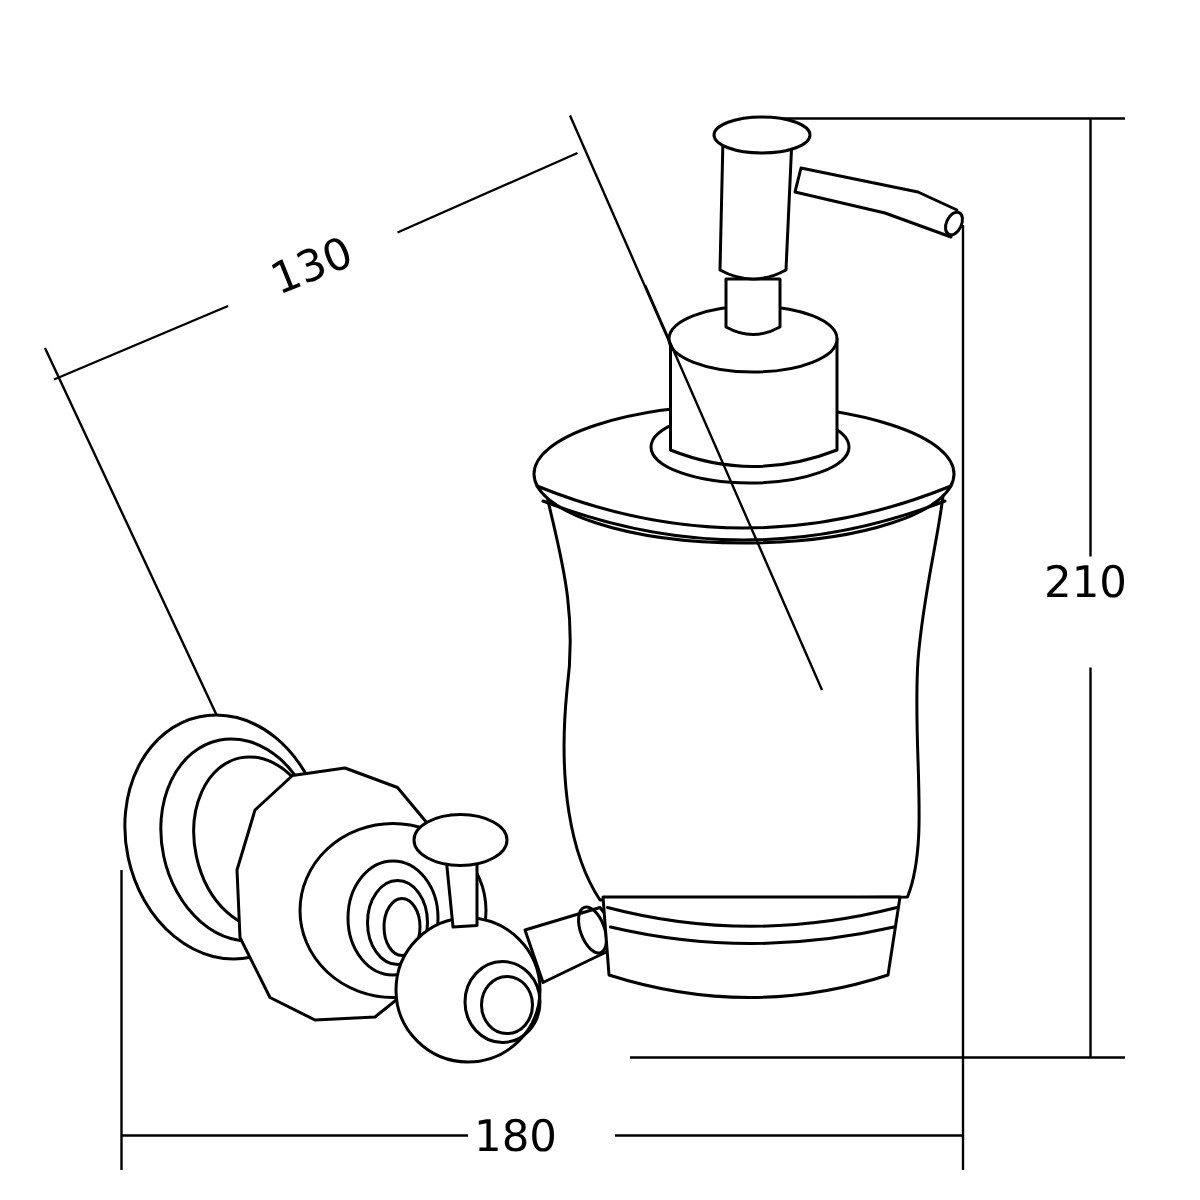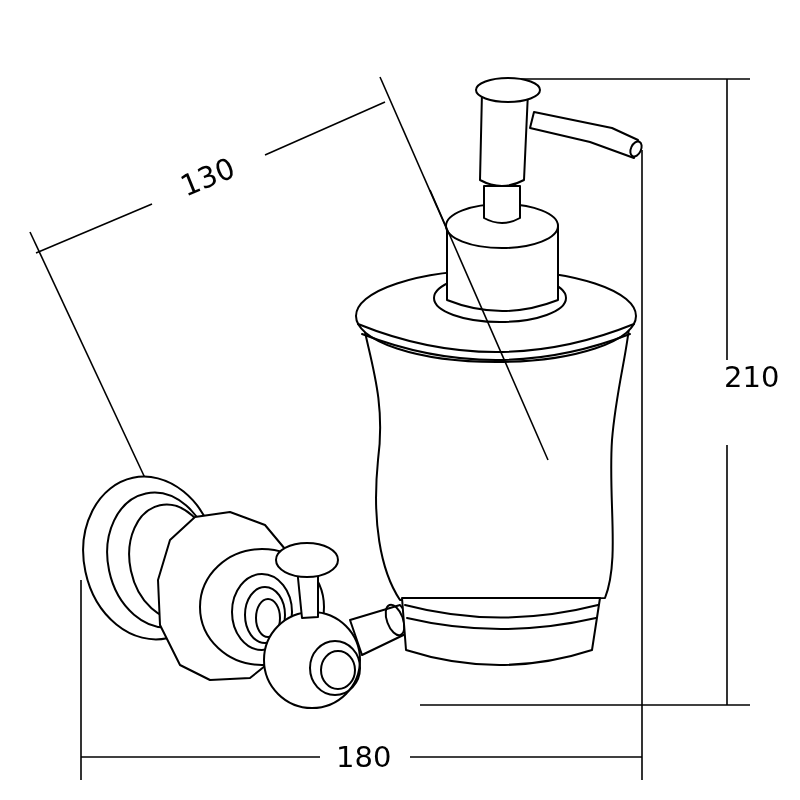--- a/index.html
+++ b/index.html
@@ -78,15 +78,15 @@
     <path class="fw" d="M482,92 L480,180 Q502,192 524,180 L528,92 Z"></path>
     <path class="fw" d="M534,112 L612,128 L638,140 L634,158 L590,142 L530,128 Z"></path>
     <ellipse class="fw" cx="636" cy="149" rx="5" ry="8" transform="rotate(25 636 149)"></ellipse>
     <ellipse class="fw" cx="508" cy="90" rx="32" ry="12"></ellipse>
   </g>
 
   <line class="dim" x1="430" y1="190" x2="548" y2="460"></line>
 </svg>
 
 <div class="lbl" style="left:176px; top:160px; transform:rotate(-22deg); background:transparent;">130</div>
-<div class="lbl" style="left:692px; top:360px;margin-left:28px;">210</div>
-<div class="lbl" style="left:332px; top:740px;">180</div>
+<div class="lbl" style="left:692px; top:371px;">210</div>
+<div class="lbl" style="left:312px; top:740px;">180</div>
 </div>
 
 </body></html>

